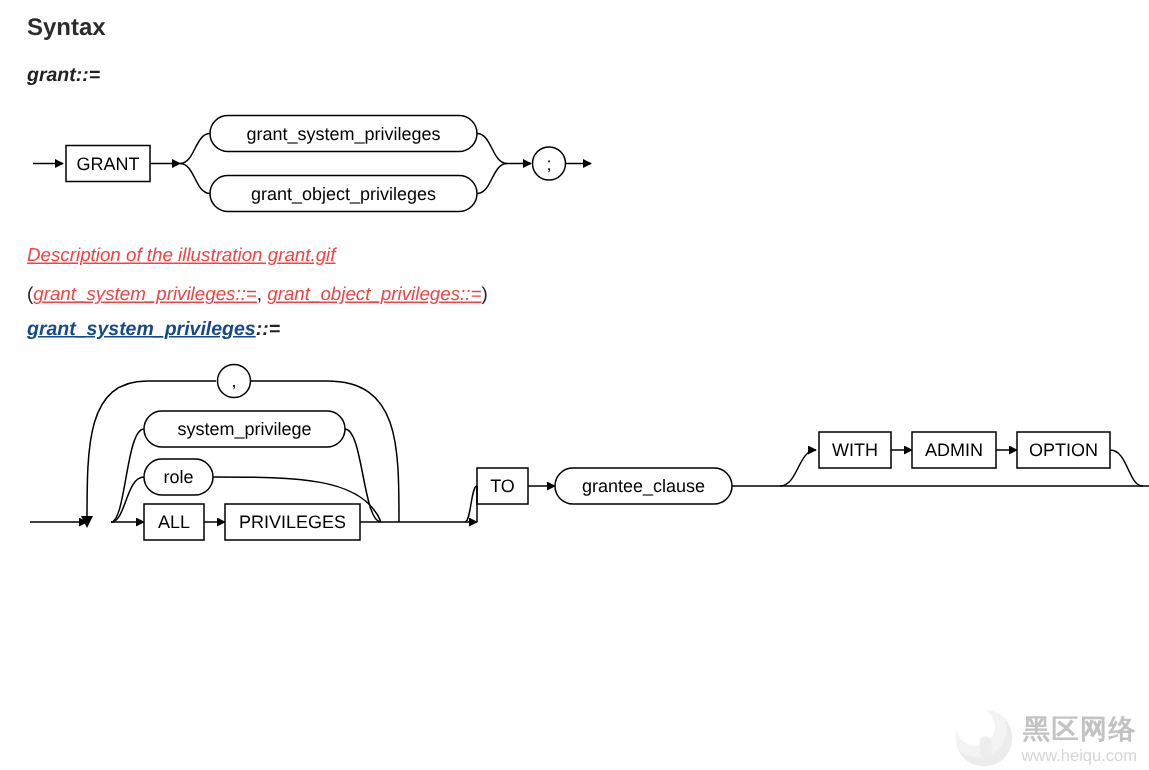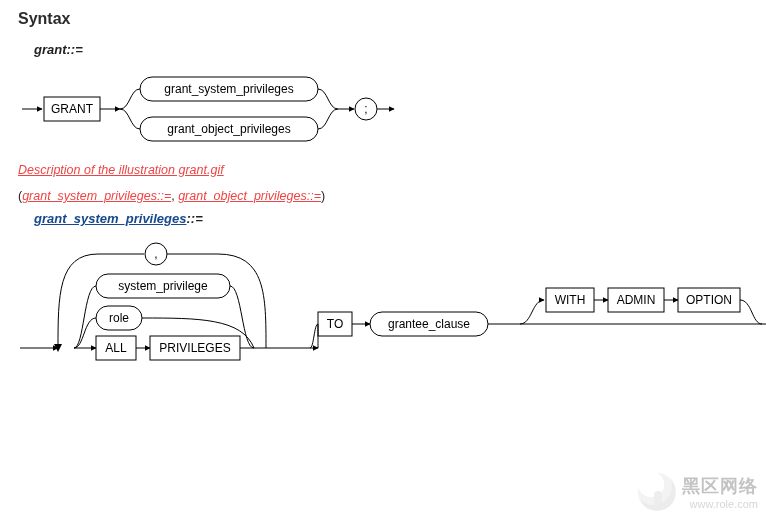--- a/index.html
+++ b/index.html
@@ -21,21 +21,21 @@
   h2.syntax {
     font-size: 16px;
     font-weight: bold;
     color: #2c2c2c;
     margin: 0 0 14px 0;
   }
   .rule-label {
     font-style: italic;
     font-weight: bold;
     font-size: 13px;
-    margin: 8px 0 10px 16px;
+    margin: 8px 0 10px 0;
     color: #222;
   }
   .rule-label .name { font-style: italic; }
   .rule-label .link {
     color: #174a8c;
     text-decoration: underline;
   }
   .rule-label .name.link { font-style: italic; }
   a.desc-link, span.inline-link {
     color: #ef4444;
@@ -209,17 +209,17 @@
       <line x1="744" y1="88" x2="756" y2="88" class="rr-line" marker-end="url(#ah2)"></line>
     </svg>
   </div>
 
 
   
   <div class="wm">
     <div class="logo"></div>
     <div class="txt">
       <div class="line1">黑区网络</div>
-      <div class="line2">www.role.com</div>
+      <div class="line2">www.heiqu.com</div>
     </div>
   </div>
 
 </div>
 
 </body></html>

